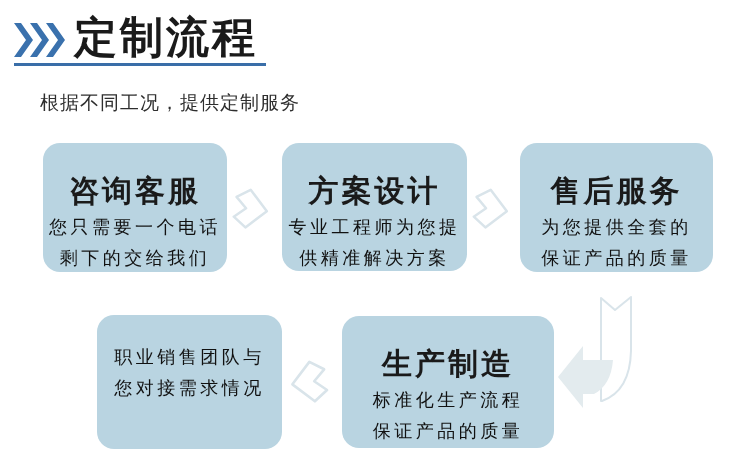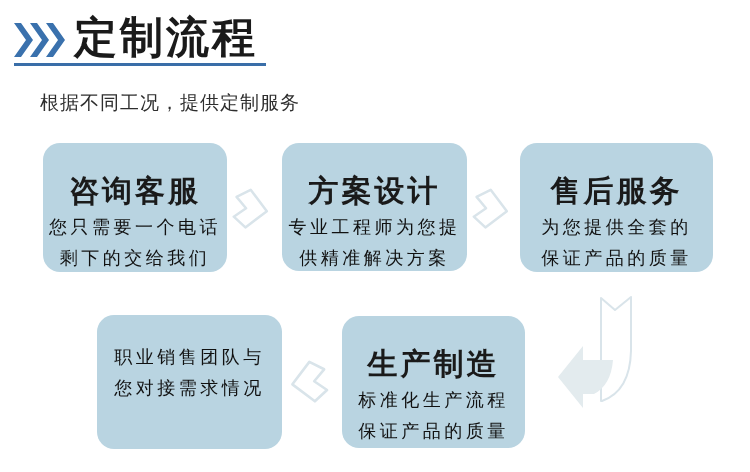--- a/index.html
+++ b/index.html
@@ -24,21 +24,21 @@
   }
   
   .card{
     background:var(--card-fill);border-radius:17px;text-align:center;
     box-sizing:border-box;padding-top:27px;
   }
   .card1{left:43px; top:143px;width:184px;height:129px;}
   .card2{left:282px;top:143px;width:185px;height:128px;}
   .card3{left:520px;top:143px;width:193px;height:129px;text-align:center;}
   .card4{left:97px; top:315px;width:185px;height:134px;}
-  .card5{left:342px;top:316px;width:183px;height:132px;}
+  .card5{left:342px;top:316px;width:212px;height:132px;}
   .card-title{
     font-size:30px;font-weight:bold;color:var(--title-text);
     letter-spacing:3px;line-height:42px;
   }
   .card-desc{
     font-family:Liberation Sans, sans-serif;
     font-size:18px;color:var(--body-text);letter-spacing:3.5px;line-height:31px;
   }
   
   .flow-arrow path{fill:var(--arrow-fill);stroke:var(--arrow-stroke);stroke-width:2.5;stroke-linejoin:round;}

